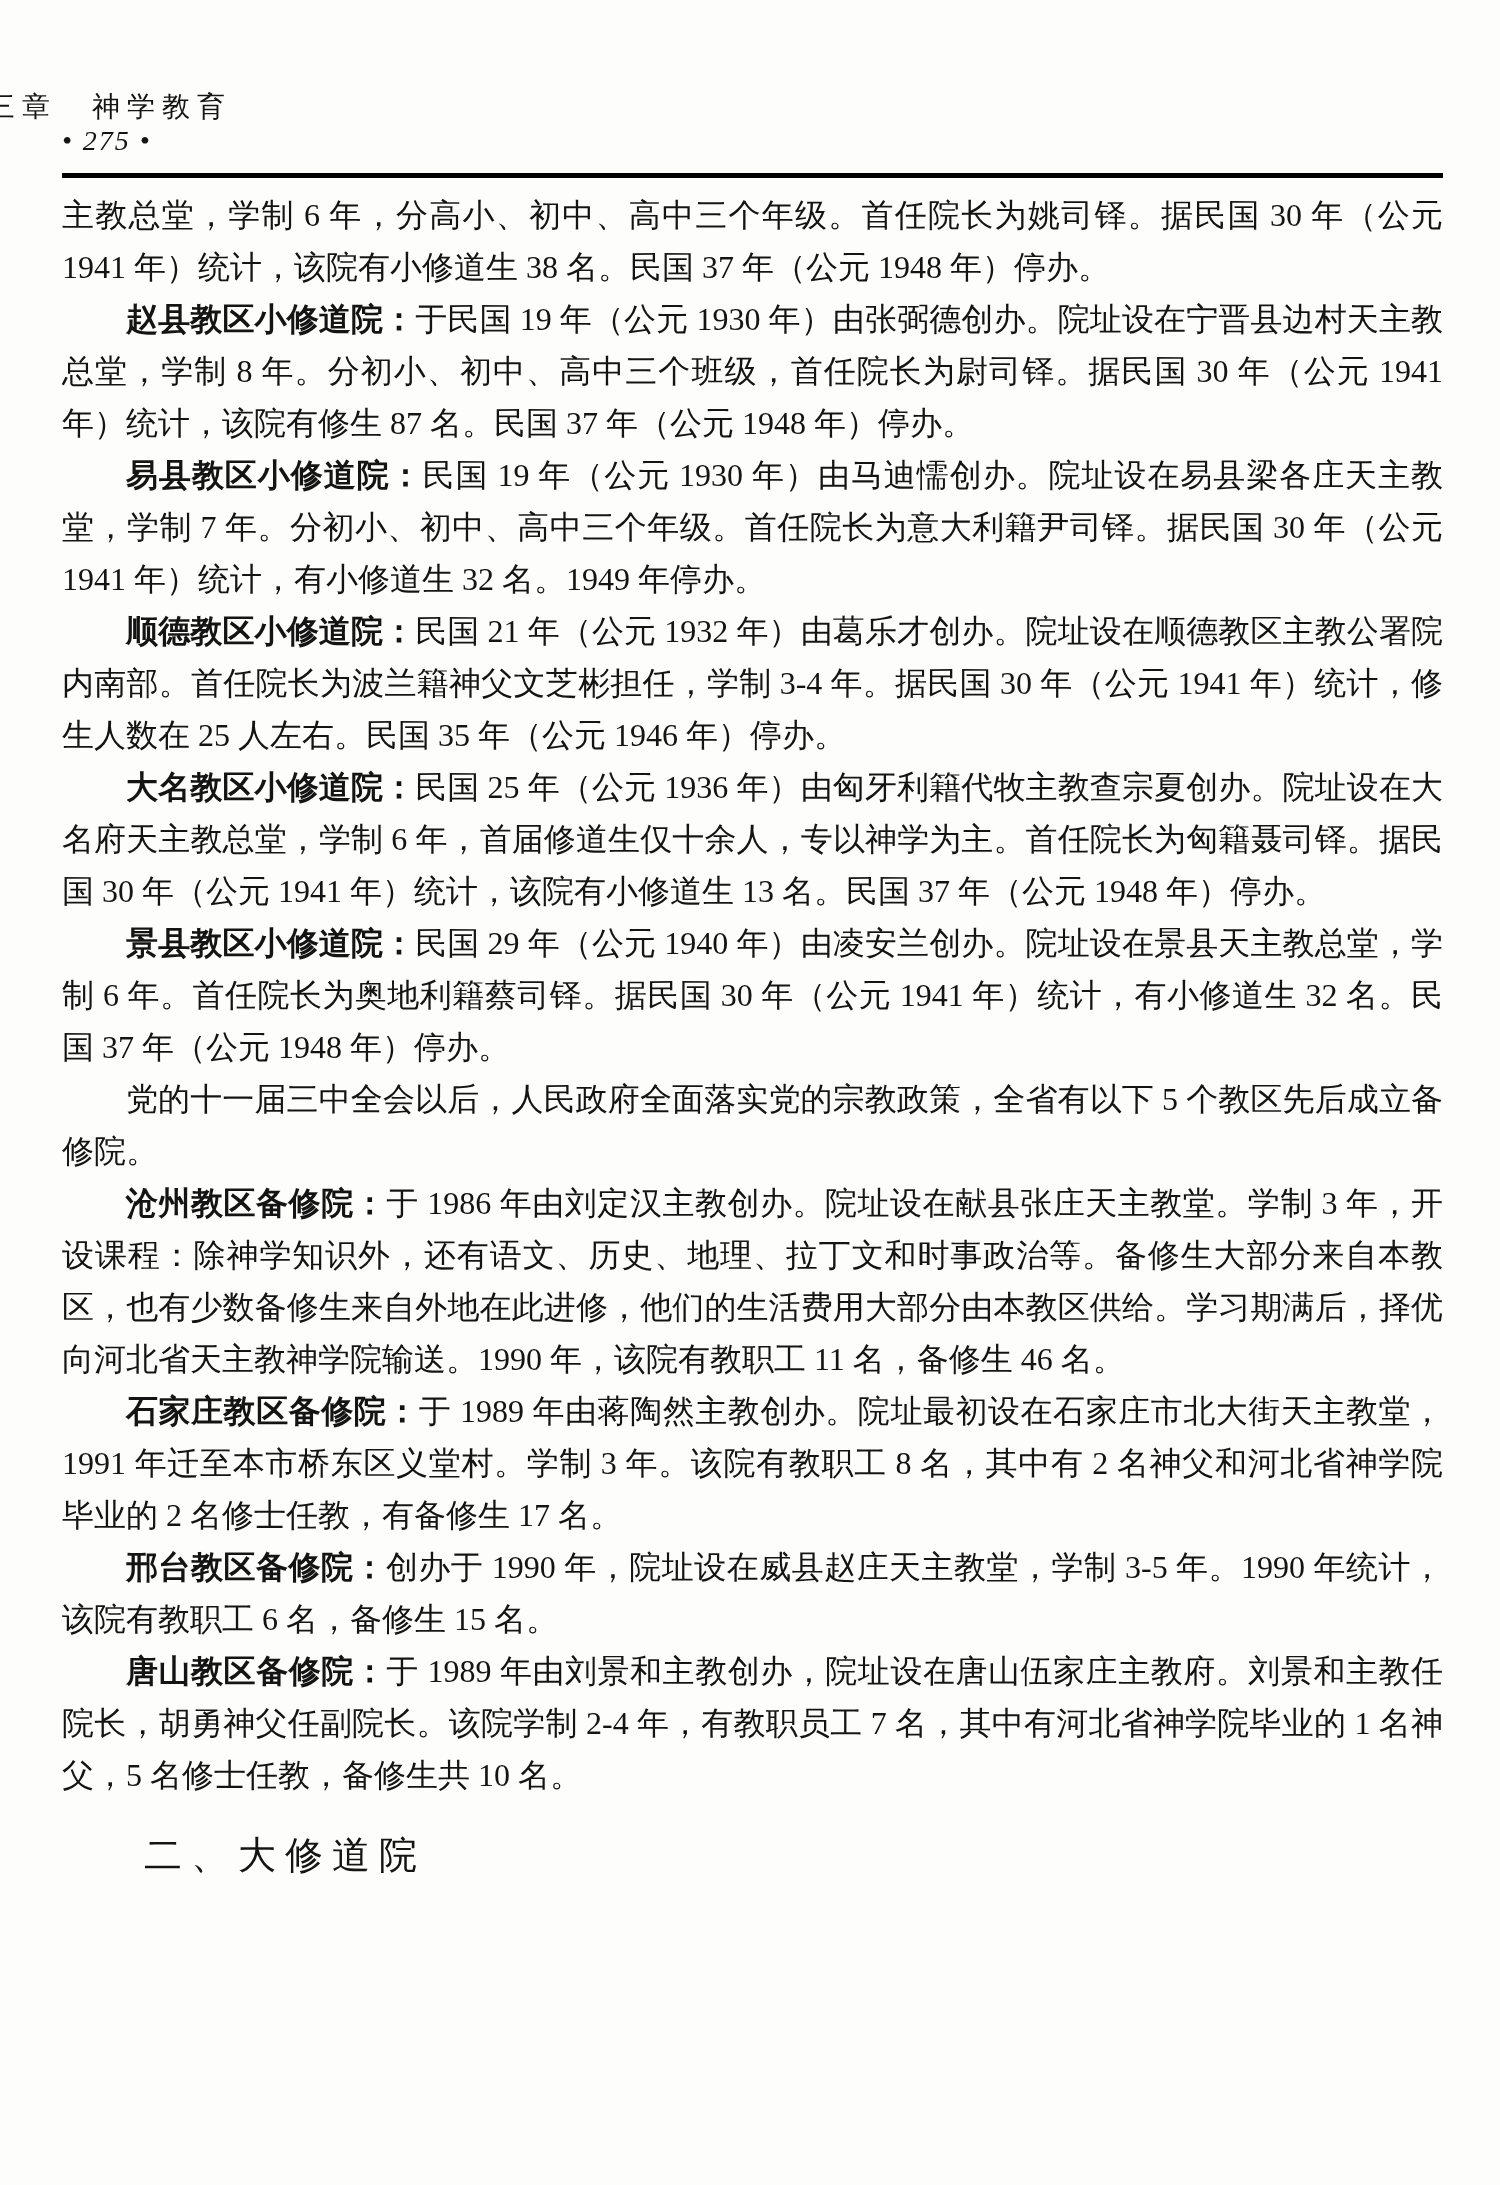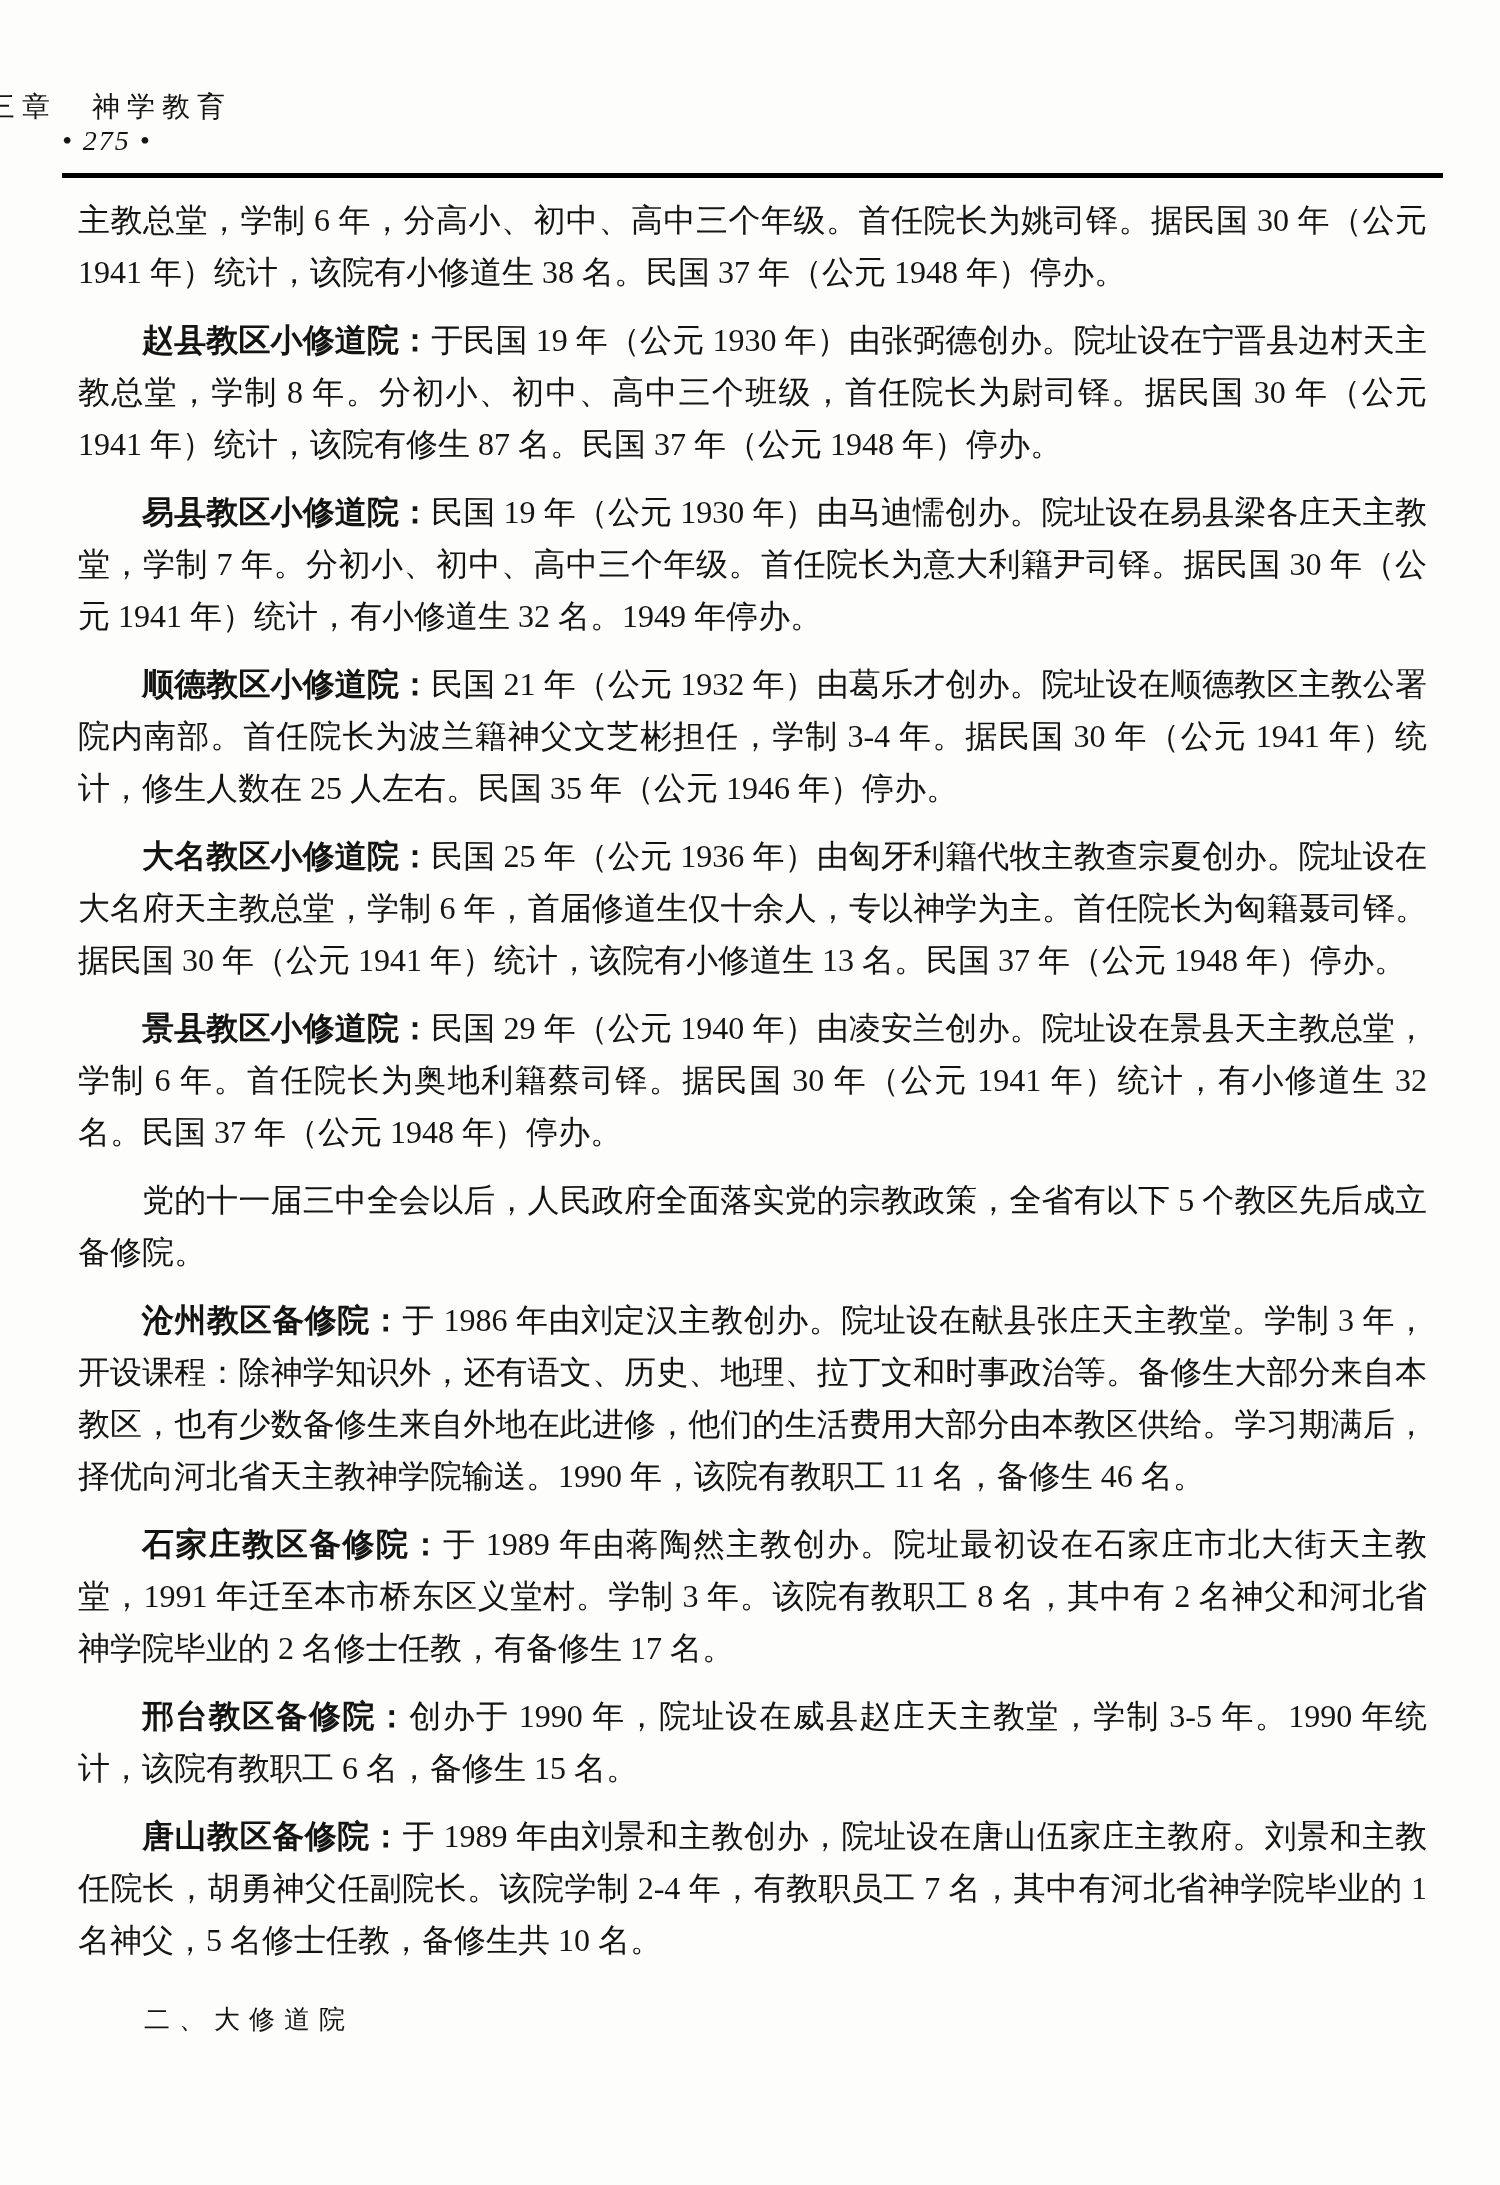--- a/index.html
+++ b/index.html
@@ -41,30 +41,30 @@
     background: #000;
     margin-top: 15px;
   }
   .body-text {
     margin-top: 11px;
     font-size: 32px;
     line-height: 52px;
     text-align: justify;
   }
   .para {
-    margin: 16px;
+    margin: 0;
     text-indent: 2em;
   }
   .para.no-indent { text-indent: 0; }
   .lead {
     font-family: "Liberation Sans", "DejaVu Sans", sans-serif;
     font-weight: 700;
   }
   .section-heading {
-    font-size: 26px;
+    font-size: 38px;
     line-height: 44px;
     letter-spacing: 9px;
     margin: 32px 0 16px 82px;
     font-weight: 500;
   }
 </style>
 </head>
 <body>
 
 <div class="page">

